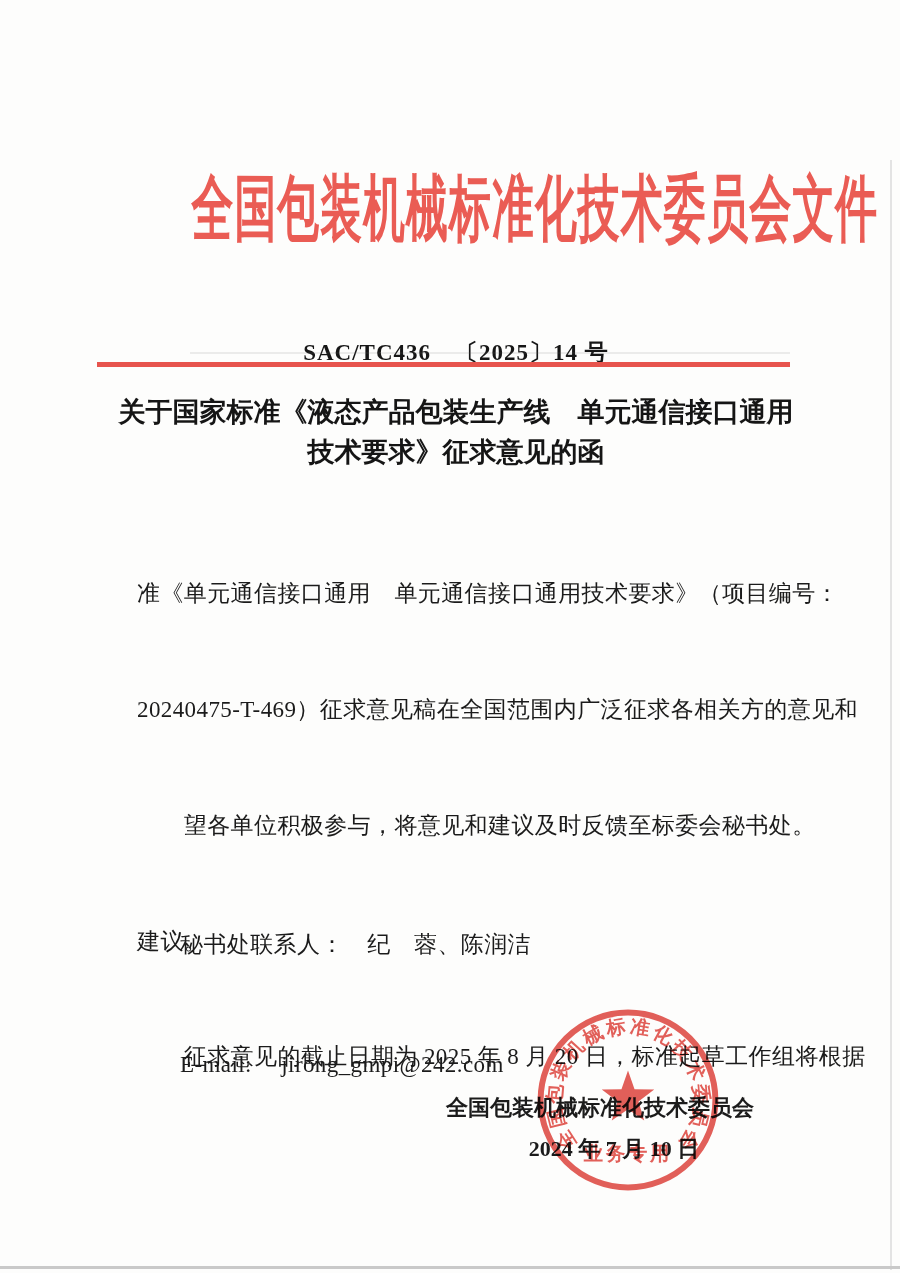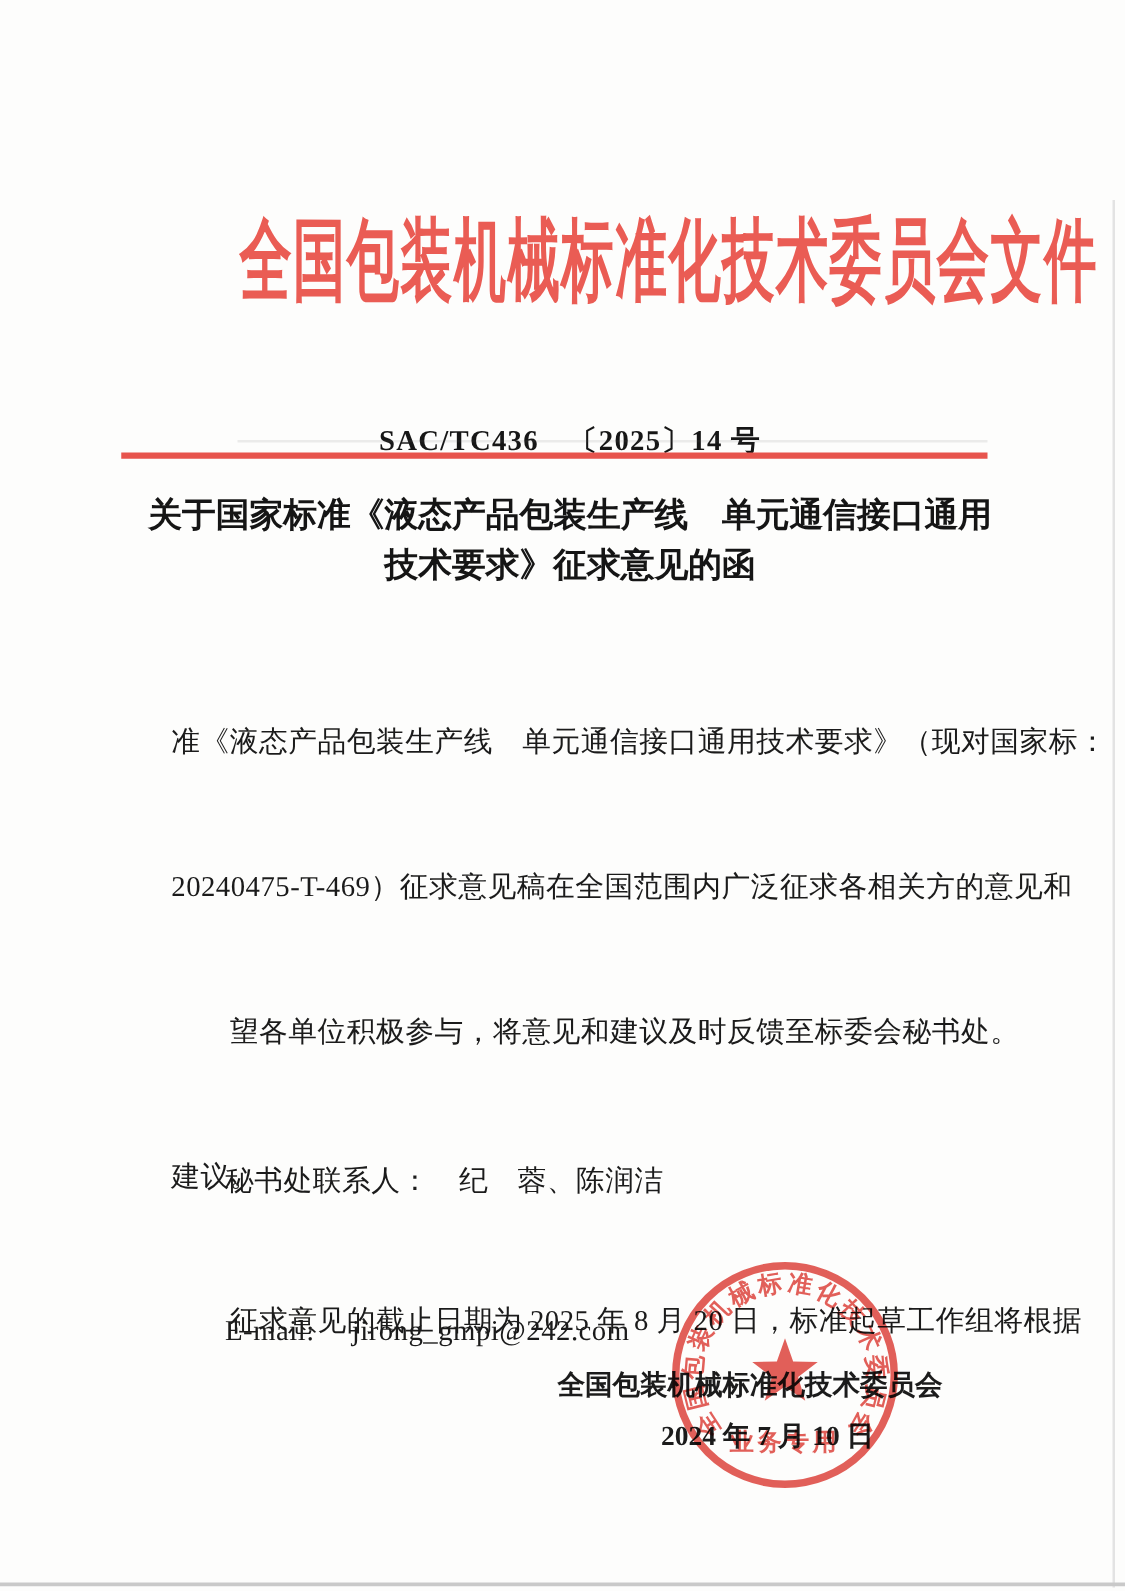--- a/index.html
+++ b/index.html
@@ -100,21 +100,21 @@
 
   <div class="gray-smudge"></div>
   <div class="red-rule"></div>
 
   <div class="doc-title">
     <div>关于国家标准《液态产品包装生产线　单元通信接口通用</div>
     <div>技术要求》征求意见的函</div>
   </div>
 
   <div class="body-text">
-    <div>准《液态产品包装生产线　单元通信接口通用技术要求》（现对国家标：</div>
+    <div>准《单元通信接口通用　单元通信接口通用技术要求》（项目编号：</div>
     <div>20240475-T-469）征求意见稿在全国范围内广泛征求各相关方的意见和</div>
     <div>　　望各单位积极参与，将意见和建议及时反馈至标委会秘书处。</div>
     <div>建议。</div>
     <div>　　征求意见的截止日期为 2025 年 8 月 20 日，标准起草工作组将根据</div>
     
   </div>
 
   <div class="contact">
     <div>秘书处联系人：　纪　蓉、陈润洁</div>
     <div>E-mail:　 jirong_gmpi@242.com</div>

